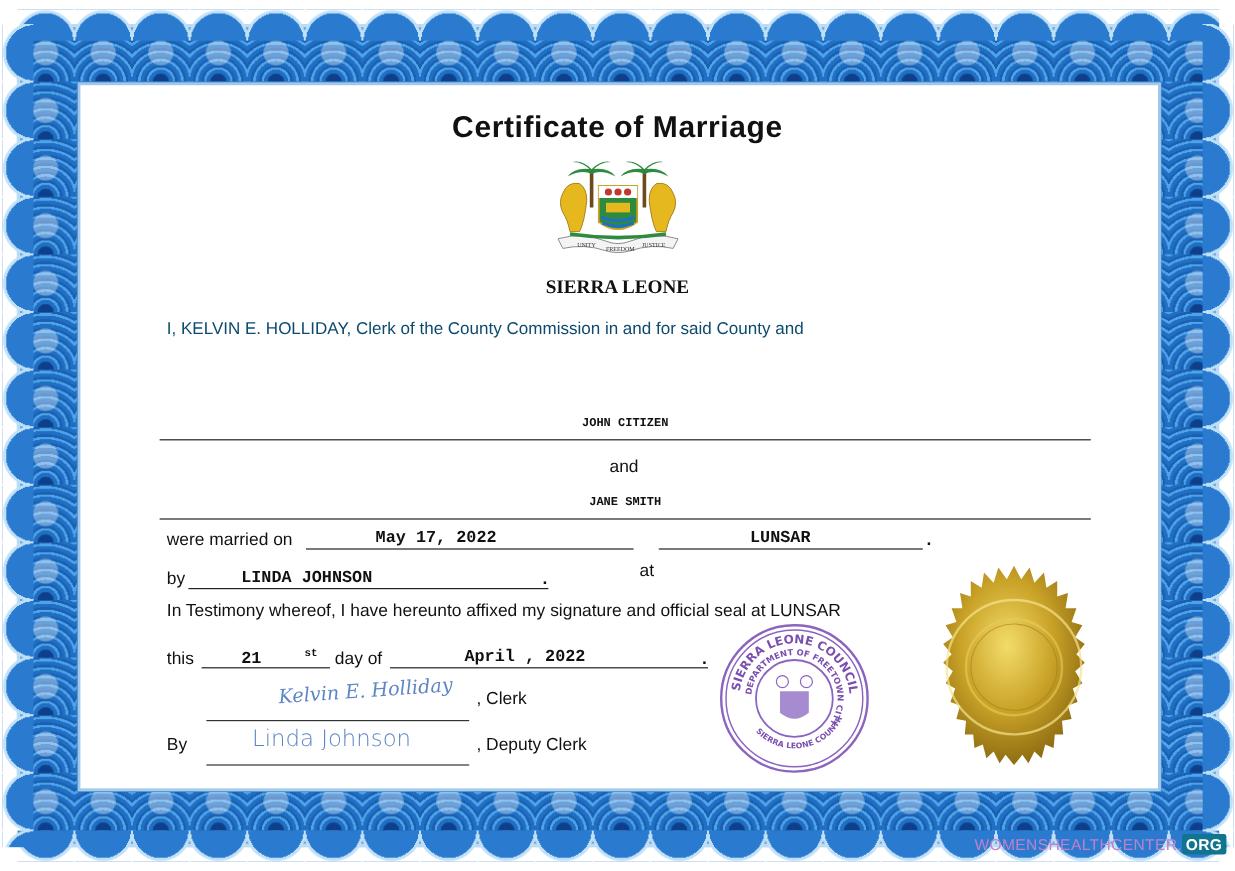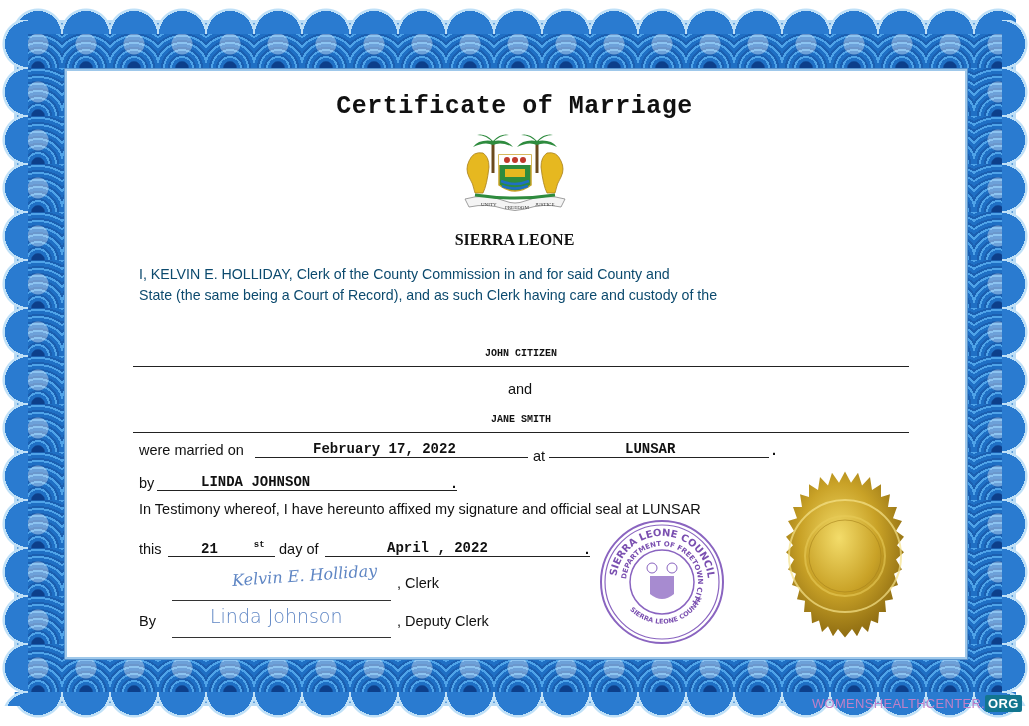--- a/index.html
+++ b/index.html
@@ -19,21 +19,21 @@
     background: radial-gradient(circle at 24px 26px, #2a7bd0 0 23px, #bfe0f7 23px 25px, transparent 26px) 0 0/48px 26px repeat-x; }
   .scallop-top { top:8px; }
   .scallop-bottom { top:692px; transform:scaleY(-1); }
   .scallop-left, .scallop-right { position:absolute; top:20px; width:26px; height:686px;
     background: radial-gradient(circle at 26px 24px, #2a7bd0 0 23px, #bfe0f7 23px 25px, transparent 26px) 0 0/26px 48px repeat-y; }
   .scallop-left { left:2px; }
   .scallop-right { left:1002px; transform:scaleX(-1); }
   .panel { position:absolute; left:65px; top:69px; width:898px; height:586px; background:#ffffff;
     border:2px solid #9fc8ea; box-shadow:0 0 0 1px #5a95cf; }
 
-  .title { position:absolute; left:0; width:1029px; top:92px; text-align:center; font-family:Liberation Mono, monospace; font-weight:bold; font-size:25px; color:#111; letter-spacing:0.5px; }
+  .title { position:absolute; left:0; width:1029px; top:92px; text-align:center; font-family:Liberation Sans, sans-serif; font-weight:bold; font-size:25px; color:#111; letter-spacing:0.5px; }
   .crest { position:absolute; left:455px; top:133px; width:120px; height:82px; }
   .country { position:absolute; left:0; width:1029px; top:231px; text-align:center; font-family:"Liberation Serif", serif; font-weight:bold; font-size:16px; color:#111; }
   .para { position:absolute; left:139px; top:264px; width:660px; font-family:"Liberation Sans", sans-serif; font-size:14.2px; line-height:21px; color:#0c4a6e; }
 
   .full-line { position:absolute; left:133px; width:776px; border-bottom:1.5px solid #222; text-align:center; font-family:"Liberation Mono", monospace; font-weight:bold; font-size:10px; color:#111; }
   .and { position:absolute; left:0; width:1040px; top:381px; text-align:center; font-family:"Liberation Sans", sans-serif; font-size:14.5px; color:#111; }
   .row { position:absolute; left:139px; font-family:"Liberation Sans", sans-serif; font-size:14.5px; color:#111; white-space:nowrap; }
   .fill { position:absolute; border-bottom:1.3px solid #222; font-family:"Liberation Mono", monospace; font-weight:bold; font-size:14px; color:#111; white-space:nowrap; }
   .sig-line { position:absolute; border-bottom:1.3px solid #333; }
   .sig { position:absolute; font-family:"DejaVu Serif", serif; font-style:italic; color:#5f86c4; }
@@ -82,30 +82,29 @@
   <text x="26" y="73" font-size="5" fill="#333" font-family="Liberation Serif, serif">UNITY</text>
   <text x="50" y="76" font-size="5" fill="#333" font-family="Liberation Serif, serif">FREEDOM</text>
   <text x="80" y="73" font-size="5" fill="#333" font-family="Liberation Serif, serif">JUSTICE</text>
   <path d="M20 62 q40 6 80 0" stroke="#2e8b3e" stroke-width="3" fill="none"></path>
 </svg>
 
 <div class="country">SIERRA LEONE</div>
 
 <div class="para">
   <div>I, KELVIN E. HOLLIDAY, Clerk of the County Commission in and for said County and</div>
-  <div>State (the same being a Court of Record), and as such Clerk having care and custody of the</div>
 </div>
 
 <div class="full-line" style="top:348px; height:18px;">JOHN CITIZEN</div>
 <div class="and">and</div>
 <div class="full-line" style="top:414px; height:18px;">JANE SMITH</div>
 
 <div class="row" style="top:442px;">were married on</div>
-<div class="fill" style="left:255px; top:441px; width:273px; height:17px; padding-left:58px; box-sizing:border-box;">February 17, 2022</div>
-<div class="row" style="left:533px; top:448px;">at</div>
+<div class="fill" style="left:255px; top:441px; width:273px; height:17px; padding-left:58px; box-sizing:border-box;">May 17, 2022</div>
+<div class="row" style="left:533px; top:468px;">at</div>
 <div class="fill" style="left:549px; top:441px; width:220px; height:17px; padding-left:76px; box-sizing:border-box;">LUNSAR</div>
 <div class="row" style="left:772px; top:442px; font-weight:bold;">.</div>
 
 <div class="row" style="top:475px;">by</div>
 <div class="fill" style="left:157px; top:474px; width:300px; height:17px; padding-left:44px; box-sizing:border-box;">LINDA JOHNSON</div>
 <div class="row" style="left:452px; top:475px; font-weight:bold;">.</div>
 
 <div class="row" style="top:501px;">In Testimony whereof, I have hereunto affixed my signature and official seal at  LUNSAR</div>
 
 <div class="row" style="top:541px;">this</div>

